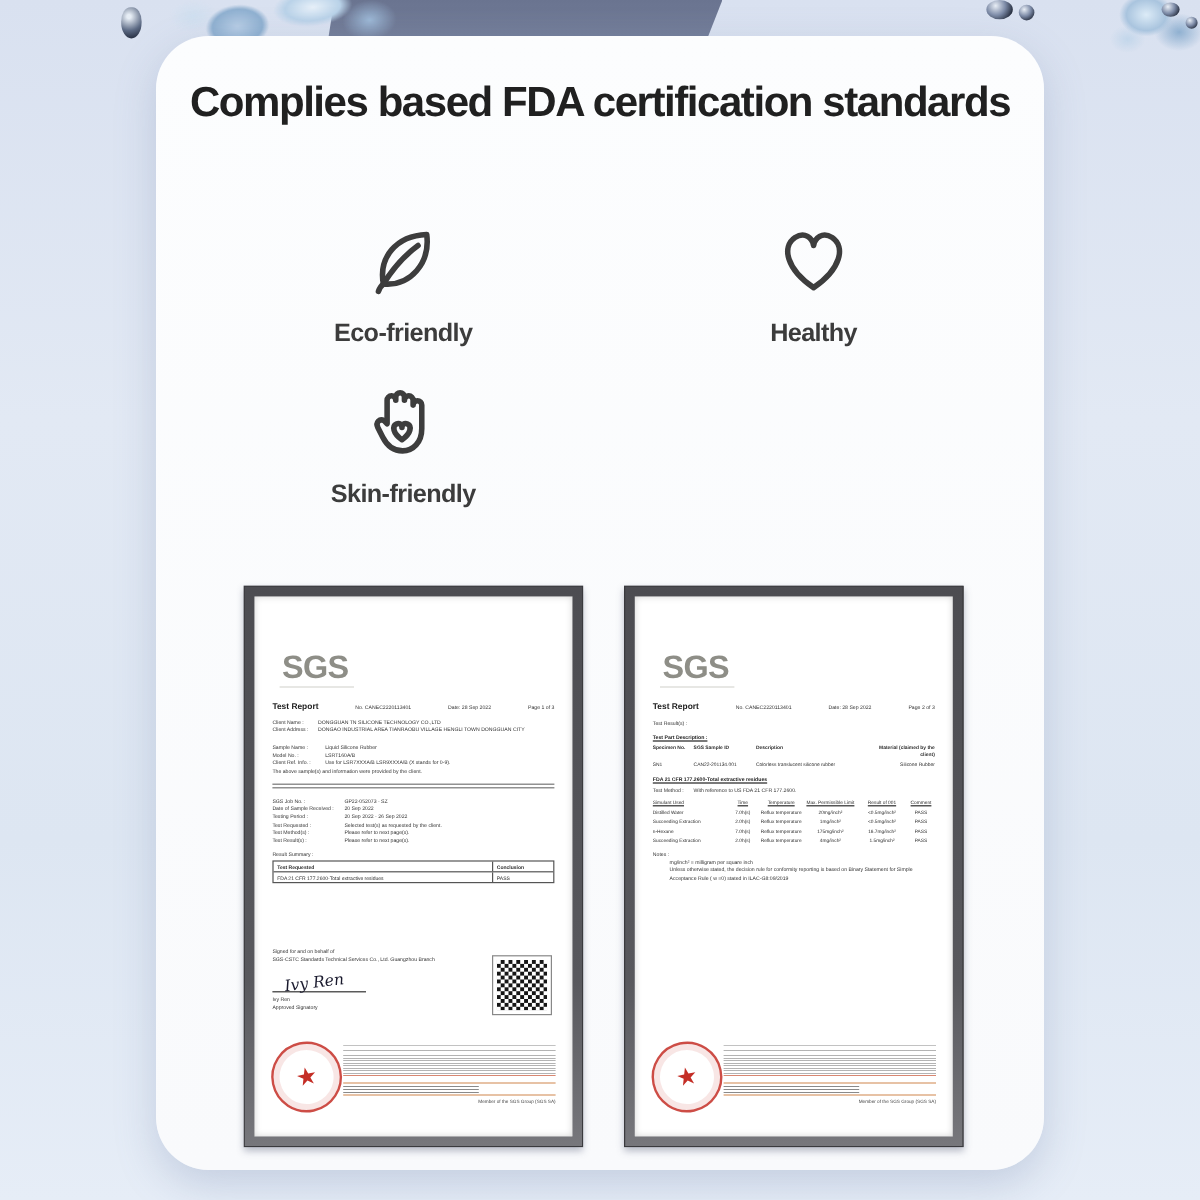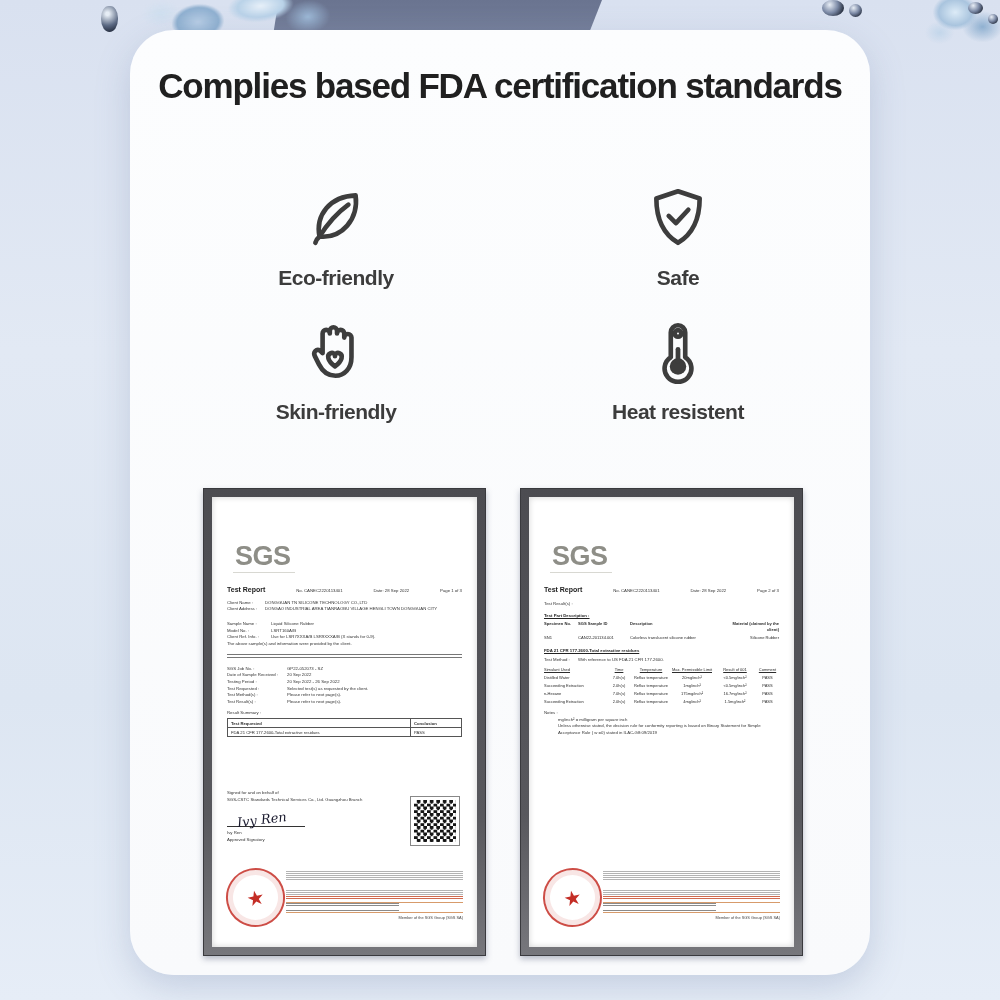--- a/index.html
+++ b/index.html
@@ -142,43 +142,33 @@
       <div class="feature">
         <svg viewBox="0 0 64 64">
           <path class="ic" d="M16 51 C12 30 26 12 51 11 C54 34 38 53 16 51 Z"></path>
           <path class="ic" stroke-width="4" d="M16 51 C24 38 33 28 44 20"></path>
           <path class="ic" stroke-width="4" d="M12 57 C13 54 14 52.5 16 51"></path>
         </svg>
         <div class="feat-label">Eco-friendly</div>
       </div>
       <div class="feature">
         <svg viewBox="0 0 64 64">
-          <path class="ic" d="M32 7 L53 14 C53 33 47 48 32 57 C17 48 11 33 11 14 Z"></path>
-          <path class="ic" d="M23 31 L30 38 L42 25"></path>
+          <path class="ic" d="M32 54 C10 39 6 21 17 13.5 C25 8.5 31 14 32 20 C33 14 39 8.5 47 13.5 C58 21 54 39 32 54 Z"></path>
         </svg>
-        <div class="feat-label">Safe</div>
+        <div class="feat-label">Healthy</div>
       </div>
     </div>
     <div class="feat-row">
       <div class="feature">
         <svg viewBox="0 0 64 64">
           <path class="ic" stroke-width="4" d="M19 34 V15 a3.5 3.5 0 0 1 7 0 V12.5 a3.5 3.5 0 0 1 7 0 V15 a3.5 3.5 0 0 1 7 0 v4 a3.5 3.5 0 0 1 7 0 V38 C47 49 40 56 31.5 56 C24 56 19 52 15.5 45 L11.5 37 C9.5 33 13 29.5 16.5 31.5 L19 34 Z"></path>
           <path class="ic" stroke-width="3" d="M31 47 C23.5 41.5 23 36 26.5 34.3 C29 33.1 31 34.8 31 37 C31 34.8 33 33.1 35.5 34.3 C39 36 38.5 41.5 31 47 Z"></path>
         </svg>
         <div class="feat-label">Skin-friendly</div>
       </div>
-      <div class="feature">
-        <svg viewBox="0 0 64 64">
-          <path class="ic" d="M25 38 V14 a7 7 0 0 1 14 0 V38 a13 13 0 1 1 -14 0 Z"></path>
-          <circle class="ic-fill" cx="32" cy="47" r="8"></circle>
-          <rect class="ic-fill" x="29.7" y="28" width="4.6" height="16" rx="2.3"></rect>
-          <circle class="ic" stroke-width="3" cx="32" cy="15" r="3.2"></circle>
-        </svg>
-        <div class="feat-label">Heat resistent</div>
-      </div>
     </div>
   </div>
 
   <div class="abs certs">
 
     <div class="frame">
       <div class="paper">
         <div class="sgs-logo">SGS</div>
         <div class="rpt-head">
           <span class="rpt-title">Test Report</span>

